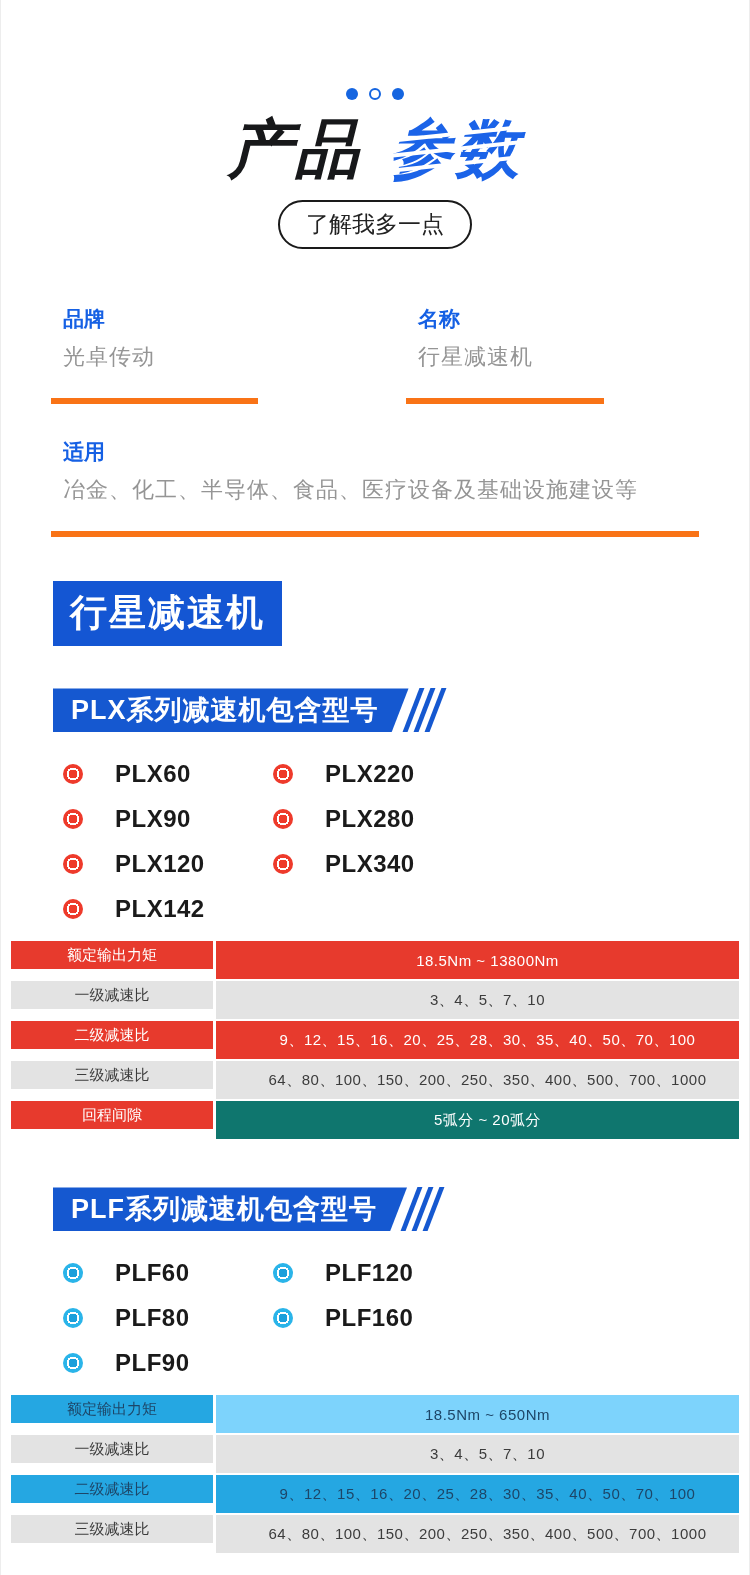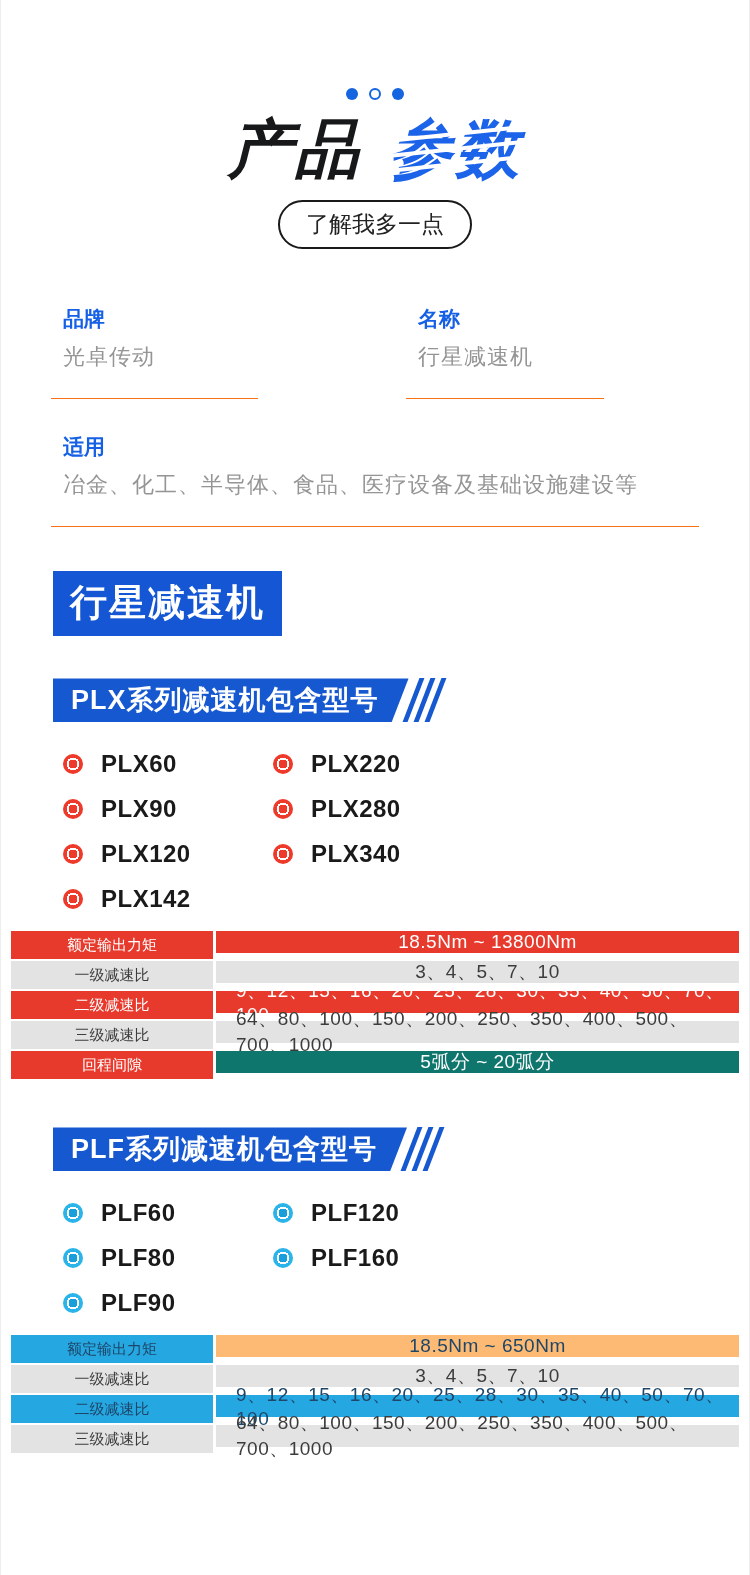--- a/index.html
+++ b/index.html
@@ -21,21 +21,21 @@
                transform:rotate(-6deg); pointer-events:none; }
   .speedline.l1 { top:26%; } .speedline.l2 { top:47%; } .speedline.l3 { top:68%; }
 
   .pill-wrap { text-align:center; margin-top:16px; }
   .pill { display:inline-block; border:2px solid #1a1a1a; border-radius:25px; padding:7px 26px;
           font-size:23px; color:#222; background:#fff; cursor:pointer; }
 
   
   .info { padding:56px 50px 0 50px; }
   .info-grid { display:grid; grid-template-columns:207px 198px; column-gap:148px; }
-  .field { border-bottom:1px solid #f97316; padding:0 0 26px 12px; }
+  .field { border-bottom:6px solid #f97316; padding:0 0 26px 12px; }
   .field .f-label { color:#1560e4; font-size:21px; font-weight:bold; }
   .field .f-value { color:#959595; font-size:22px; margin-top:9px; letter-spacing:1px; }
   .field.full { margin-top:34px; }
 
   
   .section-title { margin:44px 0 0 52px; display:inline-block; background:#1456d3; color:#fff;
                    font-size:37px; font-weight:bold; padding:7px 17px 8px 17px; letter-spacing:2px; }
 
   
   .series { margin-top:42px; }
@@ -43,31 +43,31 @@
   .banner { margin-left:52px; height:44px; display:flex; align-items:stretch; }
   .banner-body { background:#1558d0; color:#fff; font-size:27px; font-weight:600;
                  letter-spacing:1px; display:flex; align-items:center; padding:0 30px 0 18px;
                  clip-path:polygon(0 0,100% 0,calc(100% - 17px) 100%,0 100%); }
   .stripes { display:flex; gap:6px; margin-left:2px; }
   .stripe { width:5px; background:#1558d0; transform:skewX(-21deg); }
 
   
   .model-grid { margin:19px 0 10px 62px; display:grid; grid-auto-flow:column;
                 grid-template-columns:210px auto; }
-  .model-item { display:flex; align-items:center; gap:18px; height:45px; }
+  .model-item { display:flex; align-items:center; gap:32px; height:45px; }
   .bullet { width:20px; height:20px; border-radius:50%; flex:0 0 auto; }
   .model-label { font-size:24px; font-weight:bold; color:#1a1a1a; letter-spacing:0.5px; }
 
   
   .spec-table { margin:8px 10px 0 10px; }
   .spec-row { display:flex; margin-bottom:2px;border-radius:8px; }
   .spec-label { width:202px; flex:0 0 auto; margin-right:3px; display:flex; align-items:center;
                 justify-content:center; height:28px; font-size:15px; }
   .spec-value { flex:1; display:flex; align-items:center; justify-content:center;
-                height:22px; font-size:19px; letter-spacing:0.5px;padding-left:20px; }
+                height:38px; font-size:15px; letter-spacing:0.5px;padding-left:20px; }
   .row-gray .spec-label, .row-gray .spec-value { background:#e3e3e3; color:#3c3c3c; }
 </style>
 </head>
 <body>
 
 <div class="page">
 
   <div class="dots">
     <span class="dot"></span>
     <span class="dot hollow"></span>
@@ -207,21 +207,21 @@
   </div>
 
   <div class="model-item">
     <span class="bullet" style="background: radial-gradient(circle, rgb(27, 159, 219) 0px, rgb(27, 159, 219) 4.5px, rgb(255, 255, 255) 4.5px, rgb(255, 255, 255) 6.5px, rgb(42, 180, 233) 6.5px, rgb(42, 180, 233) 100%);"></span>
     <span class="model-label">PLF160</span>
   </div>
 </div>
     <div class="spec-table">
   <div class="spec-row">
     <div class="spec-label" style="background: rgb(37, 167, 226); color: rgb(29, 70, 104);">额定输出力矩</div>
-    <div class="spec-value" style="background: #fdba74; color: rgb(29, 70, 104); text-align: right;">18.5Nm ~ 650Nm</div>
+    <div class="spec-value" style="background: #7dd3fc; color: rgb(29, 70, 104); text-align: right;">18.5Nm ~ 650Nm</div>
   </div>
 
   <div class="spec-row row-gray">
     <div class="spec-label">一级减速比</div>
     <div class="spec-value">3、4、5、7、10</div>
   </div>
 
   <div class="spec-row">
     <div class="spec-label" style="background: rgb(37, 167, 226); color: rgb(29, 70, 104);">二级减速比</div>
     <div class="spec-value" style="background: rgb(37, 167, 226); color: rgb(29, 70, 104);">9、12、15、16、20、25、28、30、35、40、50、70、100</div>

